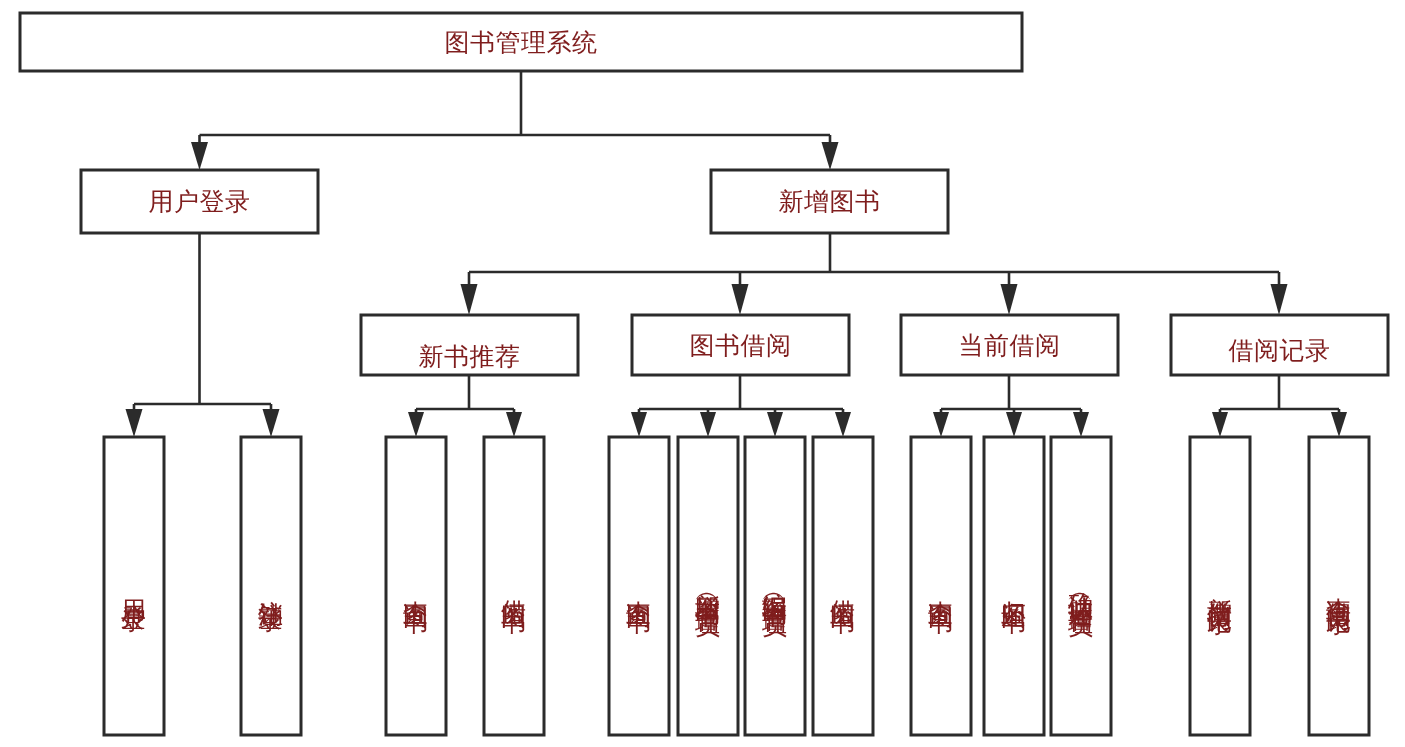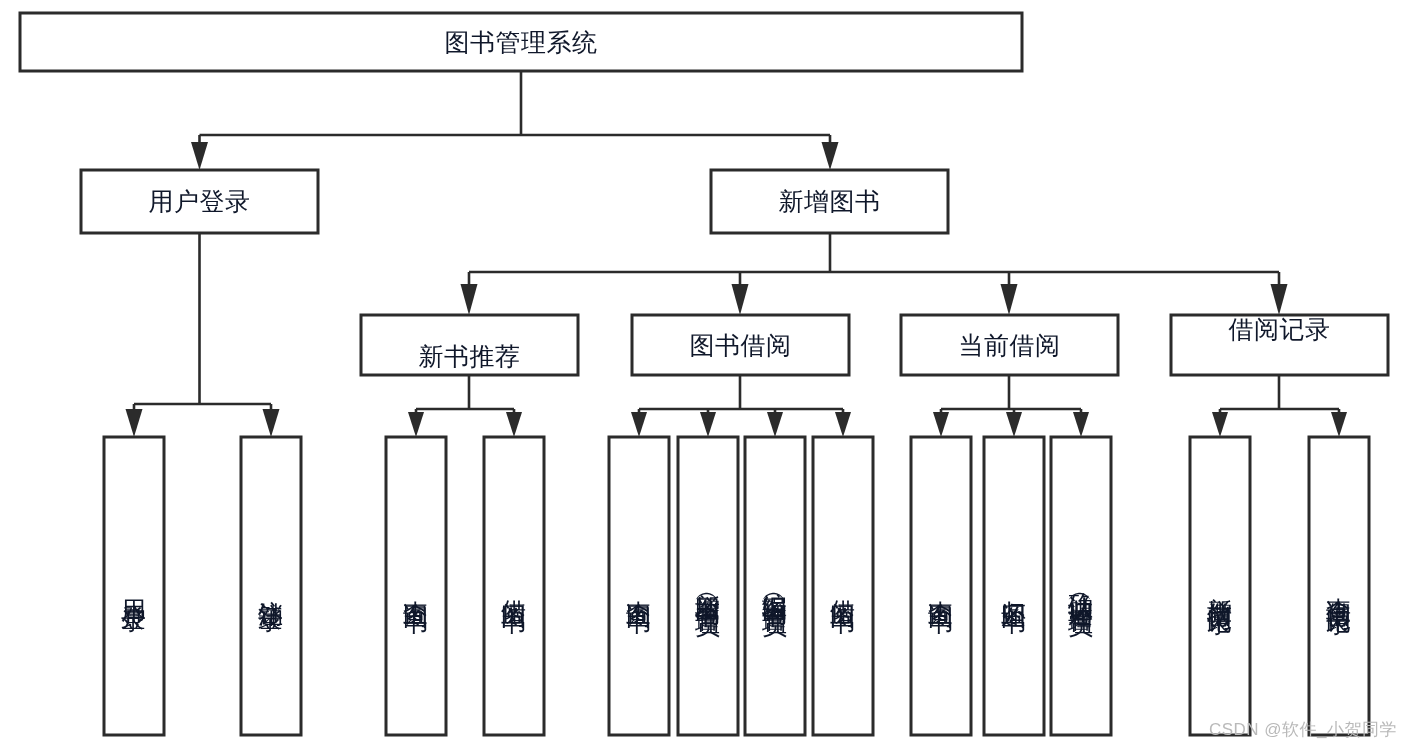--- a/index.html
+++ b/index.html
@@ -39,21 +39,21 @@
   }
   .arrow-head {
     fill: #2b2b2b;
     stroke: none;
   }
   .node-label {
     position: absolute;
     display: flex;
     align-items: center;
     justify-content: center;
-    color: #0f172a;
+    color: #7f1d1d;
     font-family: "Liberation Sans", "DejaVu Sans", sans-serif;
     text-align: right;
     pointer-events: none;
     box-sizing: border-box;
   }
   .label-h {
     font-size: 25px;
     line-height: 1.15;
     letter-spacing: 0.5px;
   }
@@ -182,31 +182,30 @@
   </svg>
 
   <div class="node-label label-h" style="left:20px; top:13px; width:1002px; height:58px;">图书管理系统</div>
 
   <div class="node-label label-h" style="left:81px; top:170px; width:237px; height:63px;">用户登录</div>
   <div class="node-label label-h" style="left:711px; top:170px; width:237px; height:63px;">新增图书</div>
 
   <div class="node-label label-h" style="left:361px; top:315px; width:217px; height:60px;margin-top:11px;">新书推荐</div>
   <div class="node-label label-h" style="left:632px; top:315px; width:217px; height:60px;">图书借阅</div>
   <div class="node-label label-h" style="left:901px; top:315px; width:217px; height:60px;">当前借阅</div>
-  <div class="node-label label-h" style="left:1171px; top:299px; width:217px; height:60px;">借阅记录</div>
+  <div class="node-label label-h" style="left:1171px; top:320px; width:217px; height:60px;">借阅记录</div>
 
   <div class="node-label label-v" style="left:104px; top:437px; width:60px; height:298px;">用户登录</div>
   <div class="node-label label-v" style="left:241px; top:437px; width:60px; height:298px;">注销登录</div>
   <div class="node-label label-v" style="left:386px; top:437px; width:60px; height:298px;">查询图书</div>
   <div class="node-label label-v" style="left:484px; top:437px; width:60px; height:298px;">借阅图书</div>
   <div class="node-label label-v" style="left:609px; top:437px; width:60px; height:298px;">查询图书</div>
   <div class="node-label label-v" style="left:678px; top:437px; width:60px; height:298px;">新增图书（管理员）</div>
   <div class="node-label label-v" style="left:745px; top:437px; width:60px; height:298px;">编辑图书（管理员）</div>
   <div class="node-label label-v" style="left:813px; top:437px; width:60px; height:298px;">借阅图书</div>
   <div class="node-label label-v" style="left:911px; top:437px; width:60px; height:298px;">查询图书</div>
   <div class="node-label label-v" style="left:984px; top:437px; width:60px; height:298px;">归还图书</div>
   <div class="node-label label-v" style="left:1051px; top:437px; width:60px; height:298px;">确认归还（管理员）</div>
   <div class="node-label label-v" style="left:1190px; top:437px; width:60px; height:298px;">新增借阅记录</div>
   <div class="node-label label-v" style="left:1309px; top:437px; width:60px; height:298px;">查询借阅记录</div>
 
-  <div class="watermark">CSDN @软件_小贺同学</div>
 
 </div>
 
 </body></html>

